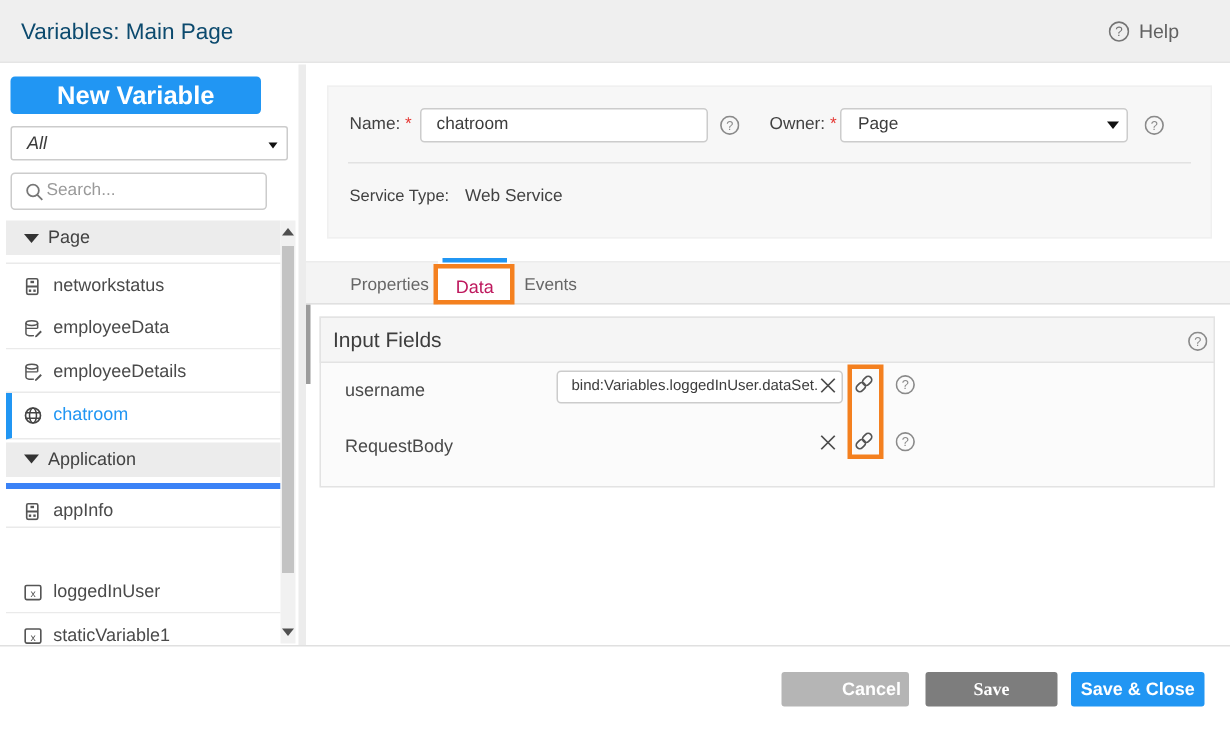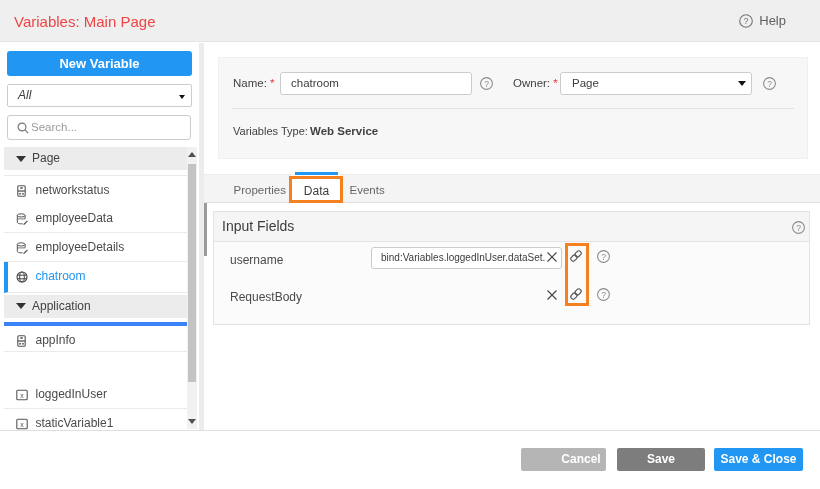--- a/index.html
+++ b/index.html
@@ -2,27 +2,27 @@
 <html><head>
 <meta charset="utf-8">
 <style>
 * { margin:0; padding:0; box-sizing:border-box; }
 html,body { width:820px; height:489px; background:#fff; font-family:"Liberation Sans", sans-serif; overflow:hidden; }
 .abs { position:absolute; }
 #stage { position:relative; width:820px; height:489px; overflow:hidden; }
 
 
 #hdr { left:0; top:0; width:820px; height:42px; background:#efefef; border-bottom:1px solid #e5e5e5; }
-#title { left:14px; top:13px; font-size:15px; color:#ef4444; }
+#title { left:14px; top:13px; font-size:15px; color:#0c4a6e; }
 #help { right:34px; top:13px; font-size:13px; color:#616161; }
 
 
-#btn-new { left:7px; top:51px; width:185px; height:25px; background:#2196f3; border-radius:3px; color:#fff; font-size:13px; font-weight:bold; text-align:center; line-height:25px; }
+#btn-new { left:7px; top:51px; width:167px; height:25px; background:#2196f3; border-radius:3px; color:#fff; font-size:17px; font-weight:bold; text-align:center; line-height:25px; }
 #sel-all { left:7px; top:84px; width:185px; height:23px; background:#fff; border:1px solid #ccc; border-radius:2px; font-size:12px; color:#3c3c3c; line-height:21px; padding-left:10px;font-style:italic; }
-#search { left:7px; top:115px; width:184px; height:25px; background:#fff; border:1px solid #ccc; border-radius:3px; font-size:11.5px; color:#9a9a9a; line-height:23px; padding-left:23px; }
+#search { left:7px; top:115px; width:171px; height:25px; background:#fff; border:1px solid #ccc; border-radius:3px; font-size:11.5px; color:#9a9a9a; line-height:23px; padding-left:23px; }
 
 
 .lhdr { left:4px; width:183px; height:23px; background:#ececec; font-size:12px; color:#424242; line-height:23px; padding-left:28px; }
 .litem { left:4px; width:183px; height:29.3px; background:#fff; font-size:12px; color:#4a4a4a; line-height:29px; padding-left:31.5px; border-bottom:1px solid #eaeaea; }
 . licn { position:absolute; }
 .tri { width:0; height:0; border-left:5px solid transparent; border-right:5px solid transparent; border-top:6px solid #333; position:absolute; left:12px; top:8.5px; }
 #it-chat { color:#2196f3; border-left:4px solid #2196f3; padding-left:27.5px; }
 .icn { position:absolute; left:12px; top:9px; }
 #it-chat .icn { left:8px; }
 
@@ -59,21 +59,21 @@
 #ifhdr { left:213px; top:211px; width:597px; height:31px; background:#f5f5f5; border:1px solid #e3e3e3; font-size:14px; color:#3d3d3d; line-height:29px; padding-left:8px; }
 .flab { font-size:12px; color:#4a4a4a; }
 #inp-user { left:371px; top:247px; width:191px; height:22px; line-height:20px; padding-left:9px; font-size:10px; }
 #inp-req { left:371px; top:285px; width:191px; height:22px; line-height:20px; padding-left:9px; font-size:10px; }
 #orange2 { left:565px; top:243px; width:24px; height:63px; border:3px solid #f4801f; }
 
 
 #fline2 { left:0px; top:430px; width:820px; height:1px; background:#e0e0e0; }
 .btn { position:absolute; top:448px; height:23px; border-radius:2px; color:#fff; font-size:12px; font-weight:bold; text-align:center; line-height:23px; }
 #b-cancel { left:521px; width:85px; background:#b5b5b5;padding-left:35px; }
-#b-save { left:617px; width:88px; background:#7d7d7d; }
+#b-save { left:617px; width:88px; background:#7d7d7d;font-family:Liberation Serif, serif; }
 #b-sc { left:714px; width:89px; background:#2196f3; }
 
 .qc { position:absolute; width:13px; height:13px; }
 </style>
 </head>
 <body>
 <div id="stage">
   <div id="hdr" class="abs"></div>
   <div id="title" class="abs">Variables: Main Page</div>
   <div id="help" class="abs"><svg width="14" height="14" viewBox="0 0 14 14" style="vertical-align:-3px;margin-right:6px;">
@@ -146,28 +146,28 @@
       <circle cx="6.5" cy="6.5" r="5.9" fill="none" stroke="#8a8a8a" stroke-width="1.1"></circle>
       <text x="6.5" y="9.6" text-anchor="middle" font-size="8.5" fill="#8a8a8a" font-family="Liberation Sans">?</text>
     </svg>
   <div class="lab abs" style="left:513px;top:77px;">Owner: <span class="red">*</span></div>
   <div id="sel-owner" class="inp abs">Page<span class="caret" style="position:absolute;right:5px;top:8px;"></span></div>
   <svg class="qc" style="left:763px;top:76.5px;" viewBox="0 0 13 13">
       <circle cx="6.5" cy="6.5" r="5.9" fill="none" stroke="#8a8a8a" stroke-width="1.1"></circle>
       <text x="6.5" y="9.6" text-anchor="middle" font-size="8.5" fill="#8a8a8a" font-family="Liberation Sans">?</text>
     </svg>
   <div id="fline" class="abs"></div>
-  <div class="lab abs" style="left:233px;top:125px;font-size:11px;">Variables Type:</div>
-  <div class="lab abs" style="left:310px;top:125px;font-weight:bold;font-size:11.5px;">Web Service</div>
+  <div class="lab abs" style="left:233px;top:125px;font-size:11px;">Service Type:</div>
+  <div class="lab abs" style="left:310px;top:125px;font-weight:normal;font-size:11.5px;">Web Service</div>
 
   <div id="tabbar" class="abs"></div>
   <div id="tab-data-bg" class="abs"></div>
   <div id="tab-data-line" class="abs"></div>
   <div class="tab abs" style="left:233.5px;">Properties</div>
-  <div class="tab abs" style="left:303.8px;color:#404040;font-size:12px;">Data</div>
+  <div class="tab abs" style="left:303.8px;color:#be185d;font-size:12px;">Data</div>
   <div class="tab abs" style="left:349.5px;">Events</div>
   <div id="orange1" class="abs"></div>
 
   <div id="ifpanel" class="abs"></div>
   <div id="ifhdr" class="abs">Input Fields</div>
   <svg class="qc" style="left:792px;top:221px;" viewBox="0 0 13 13">
       <circle cx="6.5" cy="6.5" r="5.9" fill="none" stroke="#8a8a8a" stroke-width="1.1"></circle>
       <text x="6.5" y="9.6" text-anchor="middle" font-size="8.5" fill="#8a8a8a" font-family="Liberation Sans">?</text>
     </svg>
 

